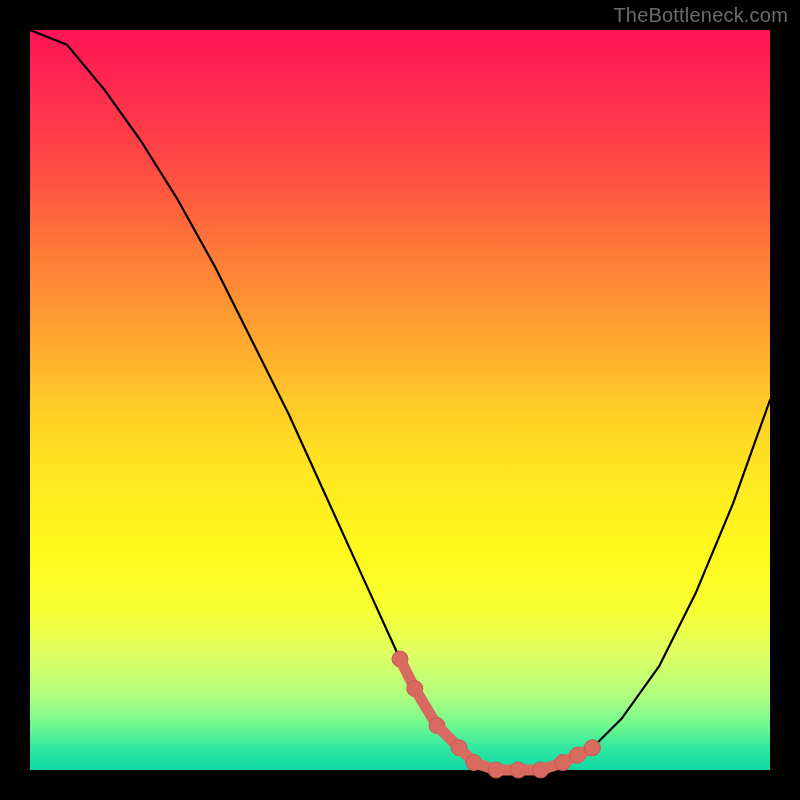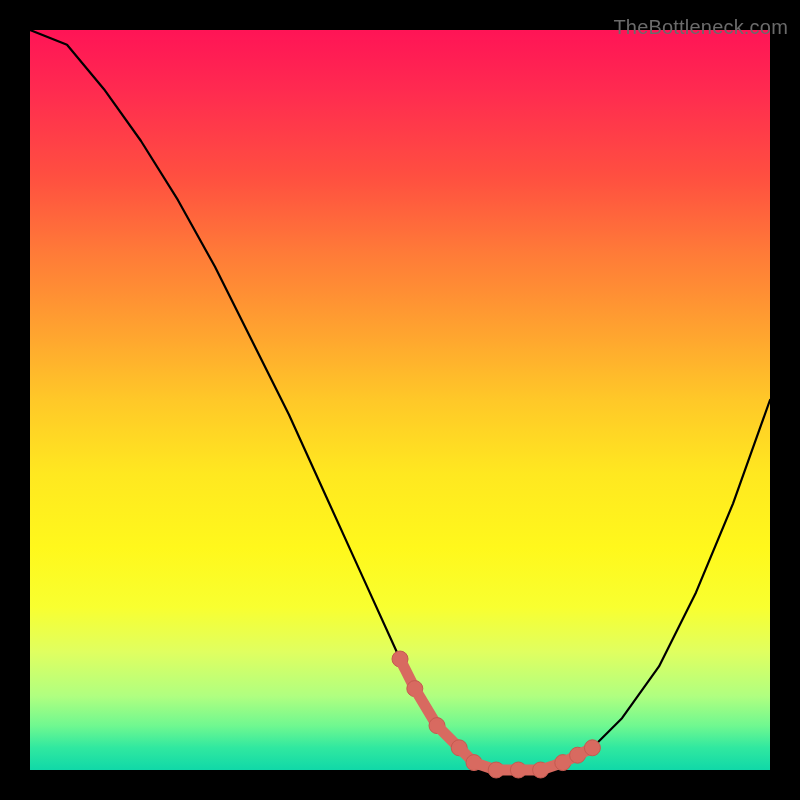--- a/index.html
+++ b/index.html
@@ -45,21 +45,20 @@
   }
   .watermark {
     position: absolute;
     top: 4px;
     right: 12px;
     color: #6b6b6b;
     font-size: 20px;
     font-weight: 400;
     letter-spacing: 0.2px;
     user-select: none;
-    margin-top: 12px;
   }
   svg.curve {
     position: absolute;
     left: 0;
     top: 0;
     width: 740px;
     height: 740px;
     overflow: visible;
   }
 </style>

